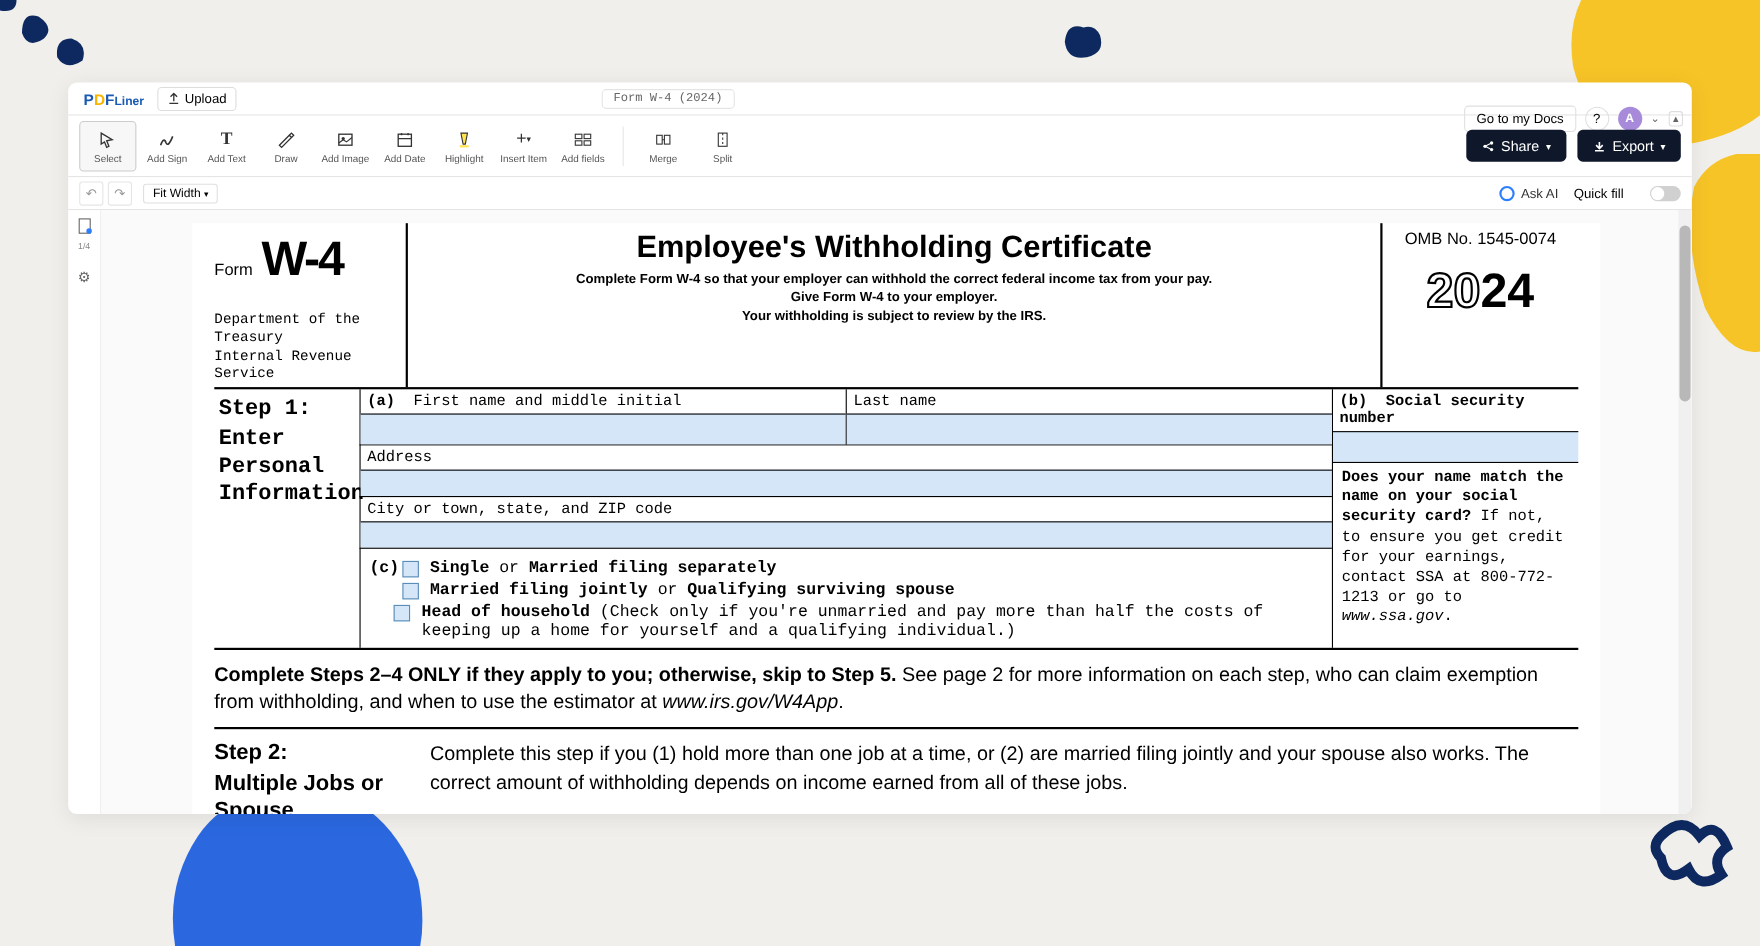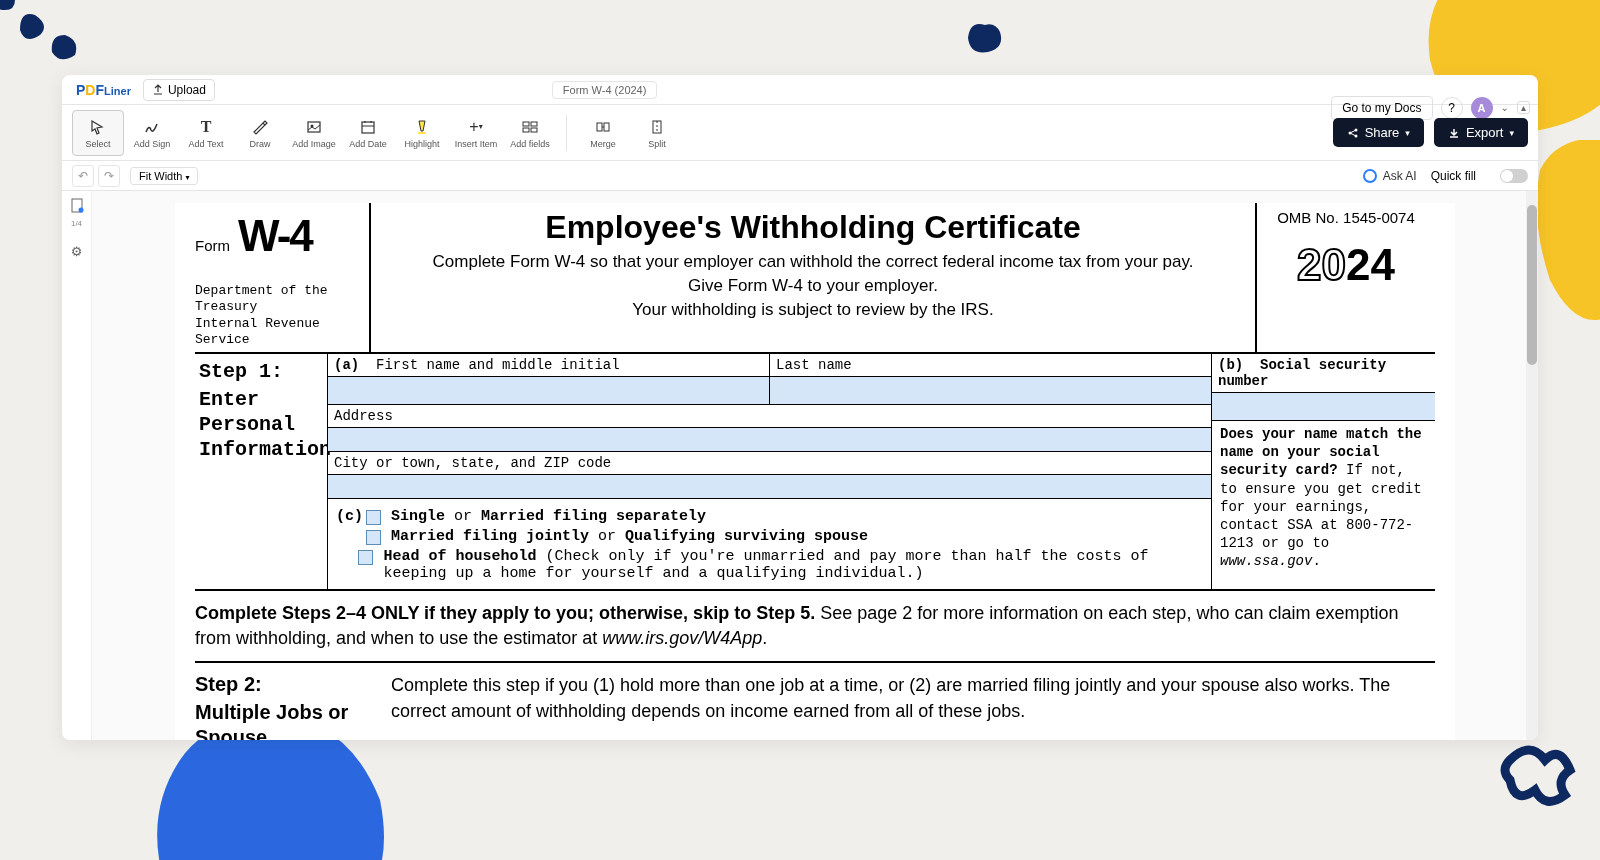--- a/index.html
+++ b/index.html
@@ -13,21 +13,21 @@
     .blob-bl { bottom: -80px; left: 140px; width: 260px; height: 240px; }
     .blob-br { bottom: 40px; right: 20px; width: 80px; height: 80px; }
     .blob-r { top: 140px; right: -30px; width: 100px; height: 200px; }
 
     .app-frame { position: absolute; top: 75px; left: 62px; right: 62px; bottom: 120px; background: #fff; border-radius: 8px; box-shadow: 0 4px 20px rgba(0,0,0,0.08); overflow: hidden; display: flex; flex-direction: column; }
     
     .header-bar { height: 30px; display: flex; align-items: center; padding: 0 8px; border-bottom: 1px solid #e5e5e5; }
     .logo { font-weight: bold; font-size: 14px; margin-left: 6px; }
     .logo .p { color: #1a5ab5; } .logo .d { color: #f7b500; } .logo .f { color: #1a5ab5; } .logo .liner { color: #1a5ab5; font-size: 11px; font-weight: 600; }
     .upload-btn { display: flex; align-items: center; gap: 4px; border: 1px solid #ddd; border-radius: 4px; padding: 3px 8px; font-size: 12px; margin-left: 12px; cursor: pointer; }
-    .doc-title { margin: 0 auto; font-size: 11px; color: #666; border: 1px solid #e5e5e5; border-radius: 4px; padding: 2px 10px; }
+    .doc-title { margin: 0 auto; font-size: 11px; color: #666; border: 1px solid #e5e5e5; border-radius: 4px; padding: 2px 10px; font-family: Liberation Mono, monospace; }
     .header-right { display: flex; align-items: center; gap: 8px; margin-left: auto; margin-top: 36px; }
     .goto-docs { font-size: 12px; border: 1px solid #e0e0e0; border-radius: 4px; padding: 4px 10px; cursor: pointer; }
     .help-btn { width: 22px; height: 22px; border: 1px solid #e0e0e0; border-radius: 50%; display: flex; align-items: center; justify-content: center; font-size: 12px; cursor: pointer; }
     .avatar { width: 22px; height: 22px; border-radius: 50%; background: #a78bda; color: #fff; display: flex; align-items: center; justify-content: center; font-size: 11px; font-weight: 600; }
     .chev { font-size: 10px; color: #666; }
 
     .toolbar { height: 56px; border-bottom: 1px solid #e5e5e5; display: flex; align-items: center; padding: 0 10px; gap: 2px; }
     .tool { display: flex; flex-direction: column; align-items: center; justify-content: center; width: 52px; height: 46px; border-radius: 4px; cursor: pointer; }
     .tool.selected { border: 1px solid #ccc; background: #f7f7f7; }
     .tool-icon { height: 20px; display: flex; align-items: center; justify-content: center; font-size: 16px; color: #333; }
@@ -54,22 +54,22 @@
     
     .doc-viewport { flex: 1; overflow-y: auto; background: #fafafa; padding: 12px 24px; position: relative; }
     .doc-page { background: #fff; max-width: 1280px; margin: 0 auto; padding: 0 20px; font-family: Arial, Helvetica, sans-serif; color: #000; }
     
     .form-header { display: flex; border-bottom: 2px solid #000; }
     .fh-left { width: 176px; border-right: 2px solid #000; padding: 8px 4px 4px 0; }
     .fh-left .form-word { font-size: 15px; }
     .fh-left .w4 { font-size: 44px; font-weight: 900; letter-spacing: -2px; display: inline-block; margin-left: 8px; }
     .fh-left .dept { font-size: 13px; margin-top: 22px; line-height: 1.25; font-family: Liberation Mono, monospace; }
     .fh-center { flex: 1; text-align: center; padding: 6px 10px; }
-    .fh-center h1 { font-size: 32px; font-weight: bold; margin-bottom: 4px; }
-    .fh-center .sub { font-size: 17px; font-weight: normal; line-height: 1.4; }
+    .fh-center h1 { font-size: 28px; font-weight: bold; margin-bottom: 4px; }
+    .fh-center .sub { font-size: 12px; font-weight: bold; line-height: 1.4; }
     .fh-right { width: 180px; border-left: 2px solid #000; text-align: center; padding: 6px; }
     .fh-right .omb { font-size: 15px; }
     .fh-right .year { font-size: 44px; font-weight: 900; margin-top: 14px; }
     .fh-right .year .y20 { color: #fff; -webkit-text-stroke: 2px #000; }
 
     .step1 { display: flex; border-bottom: 2px solid #000; font-family: Liberation Mono, monospace; }
     .step1-left { width: 132px; padding: 6px 4px; }
     .step-title { font-size: 20px; font-weight: bold; }
     .step-sub { font-size: 20px; font-weight: bold; line-height: 1.25; margin-top: 4px; }
     .step1-mid { flex: 1; }

